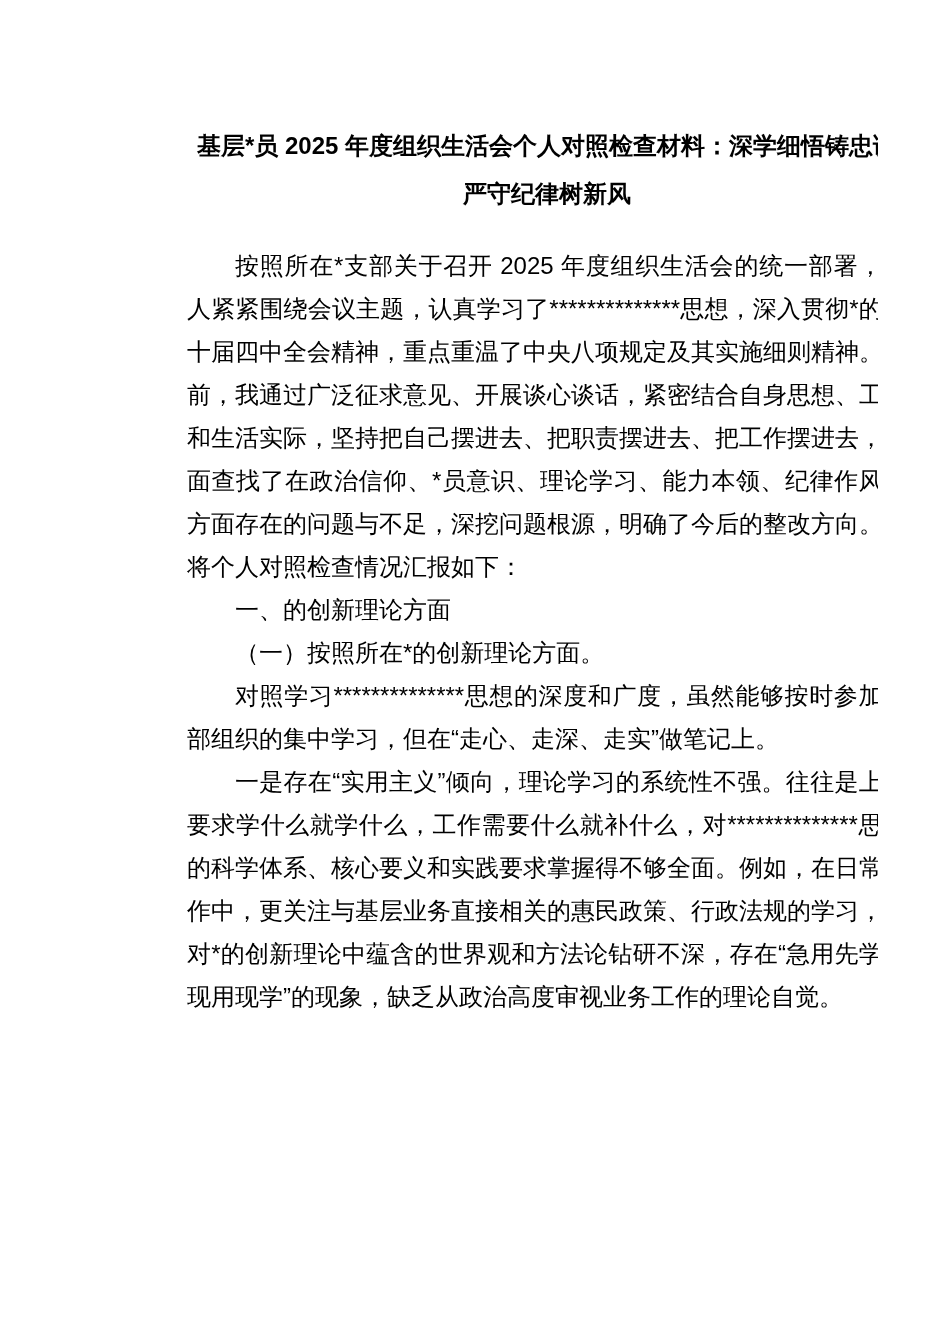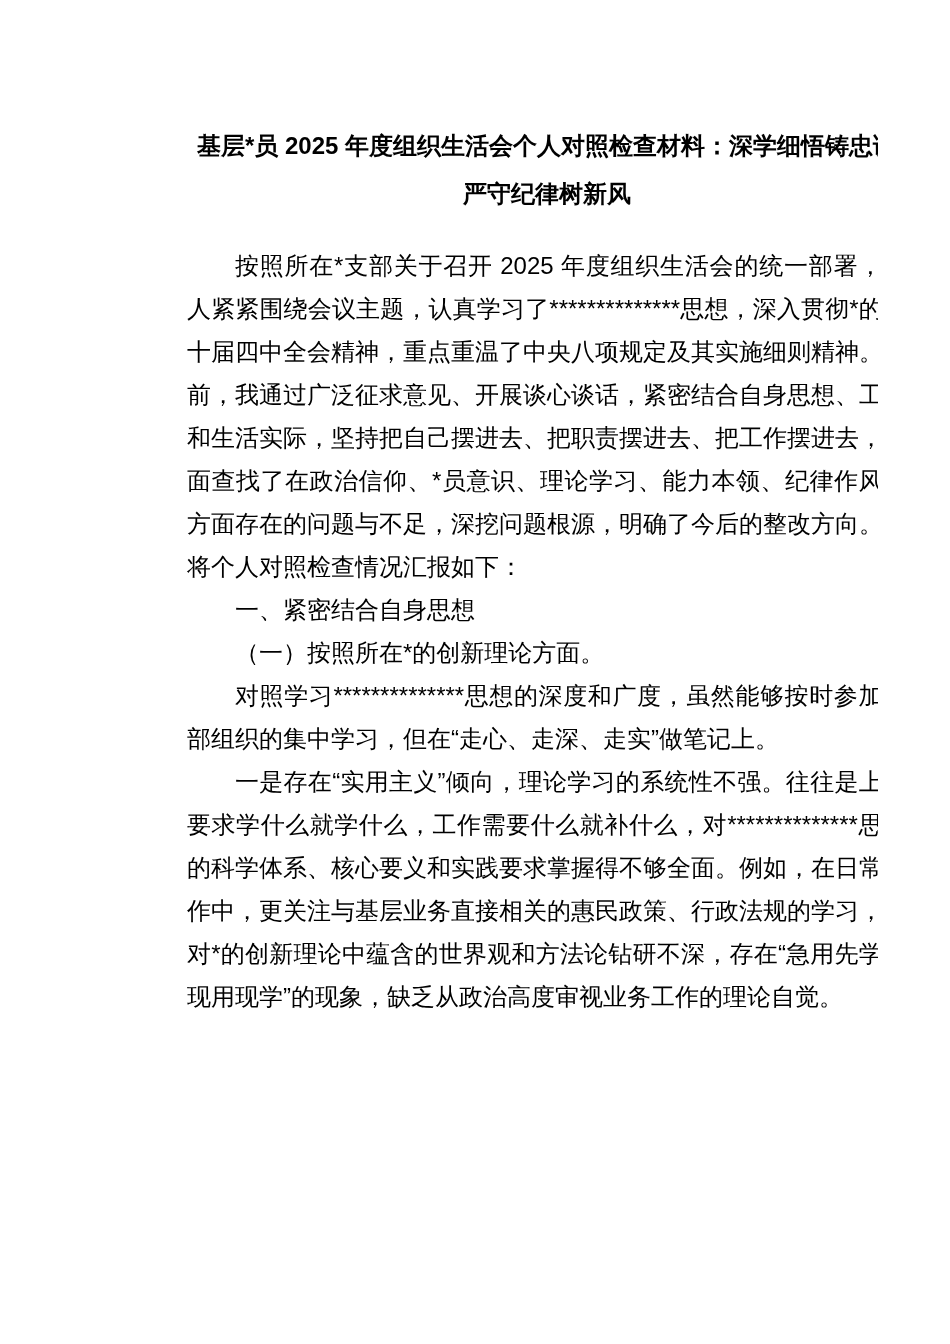--- a/index.html
+++ b/index.html
@@ -58,20 +58,20 @@
   }
 </style>
 </head>
 <body>
 
 <div class="viewport">
   <div class="page">
     <div class="content">
       <h1 class="doc-title">基层*员 2025 年度组织生活会个人对照检查材料：深学细悟铸忠诚严守纪律树新风</h1>
       <p class="para">按照所在*支部关于召开 2025 年度组织生活会的统一部署，本人紧紧围绕会议主题，认真学习了**************思想，深入贯彻*的二十届四中全会精神，重点重温了中央八项规定及其实施细则精神。会前，我通过广泛征求意见、开展谈心谈话，紧密结合自身思想、工作和生活实际，坚持把自己摆进去、把职责摆进去、把工作摆进去，全面查找了在政治信仰、*员意识、理论学习、能力本领、纪律作风等方面存在的问题与不足，深挖问题根源，明确了今后的整改方向。现将个人对照检查情况汇报如下：</p>
-      <p class="para">一、紧密结合自身思想</p>
+      <p class="para">一、的创新理论方面</p>
       <p class="para">（一）按照所在*的创新理论方面。</p>
       <p class="para">对照学习**************思想的深度和广度，虽然能够按时参加支部组织的集中学习，但在“走心、走深、走实”做笔记上。</p>
       <p class="para">一是存在“实用主义”倾向，理论学习的系统性不强。往往是上级要求学什么就学什么，工作需要什么就补什么，对**************思想的科学体系、核心要义和实践要求掌握得不够全面。例如，在日常工作中，更关注与基层业务直接相关的惠民政策、行政法规的学习，而对*的创新理论中蕴含的世界观和方法论钻研不深，存在“急用先学、现用现学”的现象，缺乏从政治高度审视业务工作的理论自觉。</p>
     </div>
   </div>
   <div class="page-gap"></div>
 </div>
 
 </body></html>

